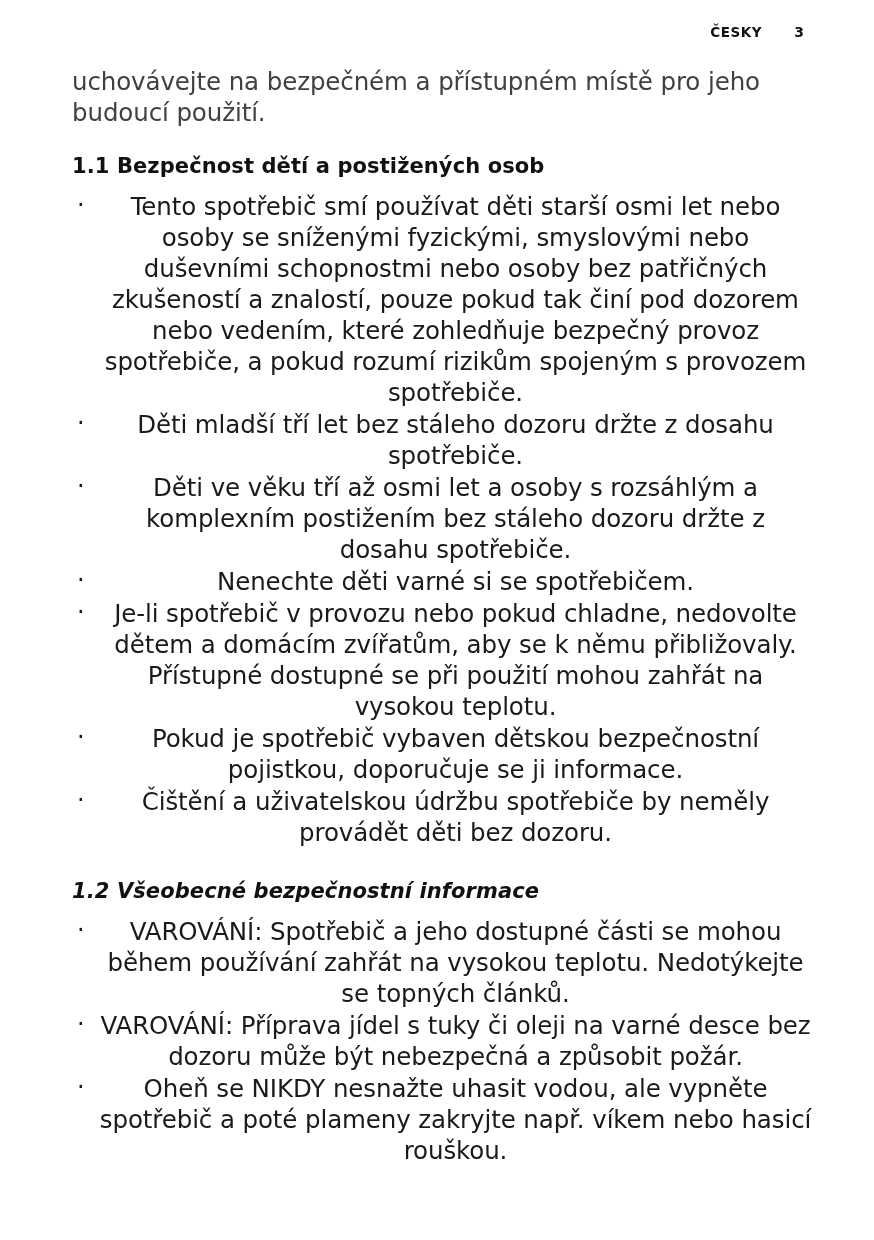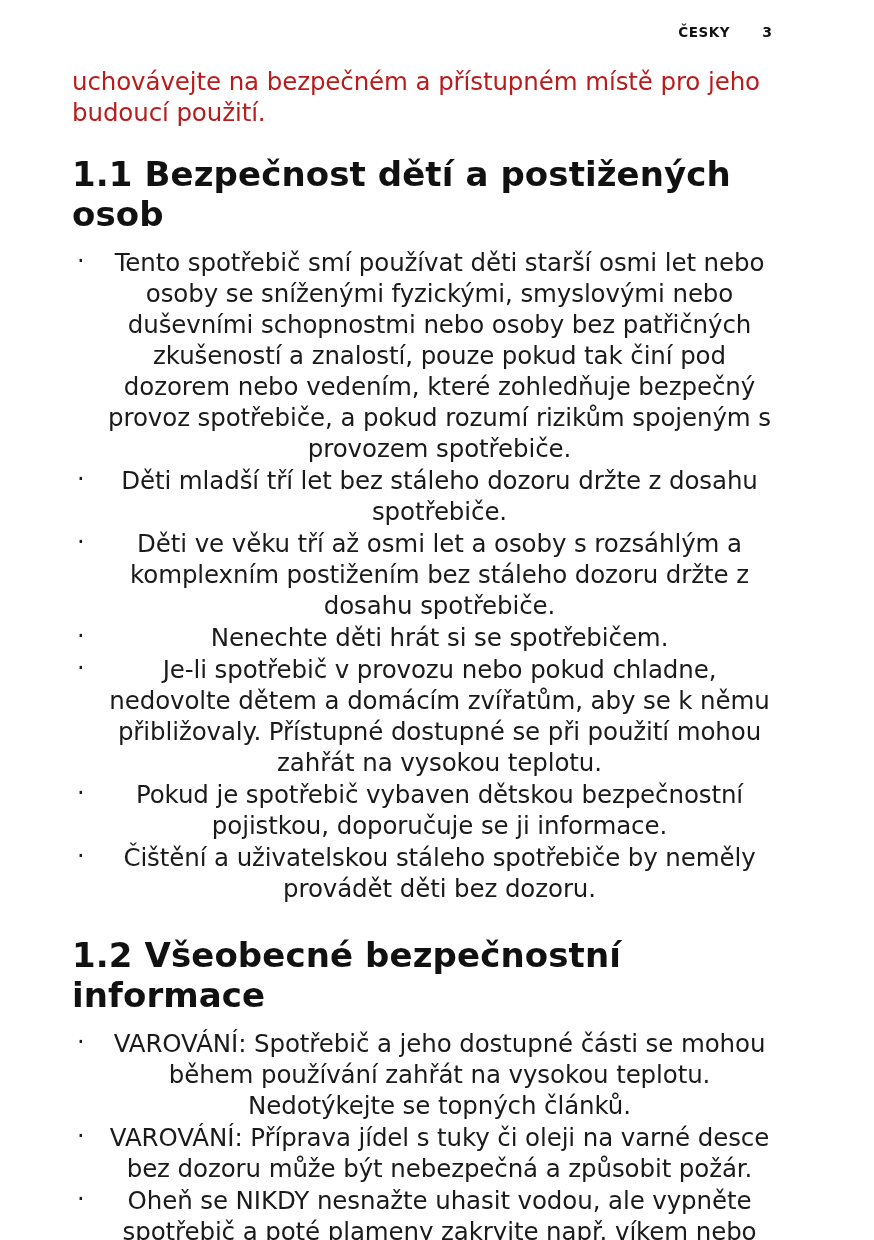--- a/index.html
+++ b/index.html
@@ -12,21 +12,21 @@
     height: 1240px;
     font-family: "DejaVu Sans", sans-serif;
     color: #1a1a1a;
     position: relative;
     overflow: hidden;
   }
   .page {
     width: 874px;
     height: 1240px;
     box-sizing: border-box;
-    padding: 24px 94px 0 62px;
+    padding: 24px 62px 0 62px;
     position: relative;
   }
   .header {
     display: flex;
     justify-content: flex-end;
     align-items: baseline;
     padding-right: 8px;
     margin-bottom: 26px;
   }
   .header-lang {
@@ -39,31 +39,32 @@
     font-size: 14px;
     font-weight: bold;
     color: #111;
     margin-left: 32px;
   }
   .intro {
     font-size: 24.5px;
     line-height: 1.27;
     letter-spacing: -0.1px;
     margin: 0 0 26px 10px;
-    color: #b91c1c;
+    color: #404040;
   }
   h2.section-title {
-    font-size: 34px;
+    font-size: 21px;
     font-weight: bold;
     margin: 0 0 14px 10px;
     letter-spacing: 0.1px;
     color: #111;
   }
   h2.section-title.second {
     margin-top: 30px;
+    font-style: italic;
   }
   ul.bullets {
     list-style: none;
     margin: 0 0 0 10px;
     padding: 0;
     text-align: center;
   }
   ul.bullets li {
     position: relative;
     padding-left: 27px;
@@ -93,24 +94,24 @@
     <span class="header-page">3</span>
   </div>
 
   <p class="intro">uchovávejte na bezpečném a přístupném místě pro jeho budoucí použití.</p>
 
   <h2 class="section-title">1.1 Bezpečnost dětí a postižených osob</h2>
   <ul class="bullets">
     <li>Tento spotřebič smí používat děti starší osmi let nebo osoby se sníženými fyzickými, smyslovými nebo duševními schopnostmi nebo osoby bez patřičných zkušeností a znalostí, pouze pokud tak činí pod dozorem nebo vedením, které zohledňuje bezpečný provoz spotřebiče, a pokud rozumí rizikům spojeným s provozem spotřebiče.</li>
     <li>Děti mladší tří let bez stáleho dozoru držte z dosahu spotřebiče.</li>
     <li>Děti ve věku tří až osmi let a osoby s rozsáhlým a komplexním postižením bez stáleho dozoru držte z dosahu spotřebiče.</li>
-    <li>Nenechte děti hrát si se spotřebičem.</li>
+    <li>Nenechte děti varné si se spotřebičem.</li>
     <li>Je-li spotřebič v provozu nebo pokud chladne, nedovolte dětem a domácím zvířatům, aby se k němu přibližovaly. Přístupné dostupné se při použití mohou zahřát na vysokou teplotu.</li>
     <li>Pokud je spotřebič vybaven dětskou bezpečnostní pojistkou, doporučuje se ji informace.</li>
-    <li>Čištění a uživatelskou stáleho spotřebiče by neměly provádět děti bez dozoru.</li>
+    <li>Čištění a uživatelskou údržbu spotřebiče by neměly provádět děti bez dozoru.</li>
   </ul>
 
   <h2 class="section-title second">1.2 Všeobecné bezpečnostní informace</h2>
   <ul class="bullets">
     <li>VAROVÁNÍ: Spotřebič a jeho dostupné části se mohou během používání zahřát na vysokou teplotu. Nedotýkejte se topných článků.</li>
     <li>VAROVÁNÍ: Příprava jídel s tuky či oleji na varné desce bez dozoru může být nebezpečná a způsobit požár.</li>
     <li>Oheň se NIKDY nesnažte uhasit vodou, ale vypněte spotřebič a poté plameny zakryjte např. víkem nebo hasicí rouškou.</li>
   </ul>
 
 </div>

